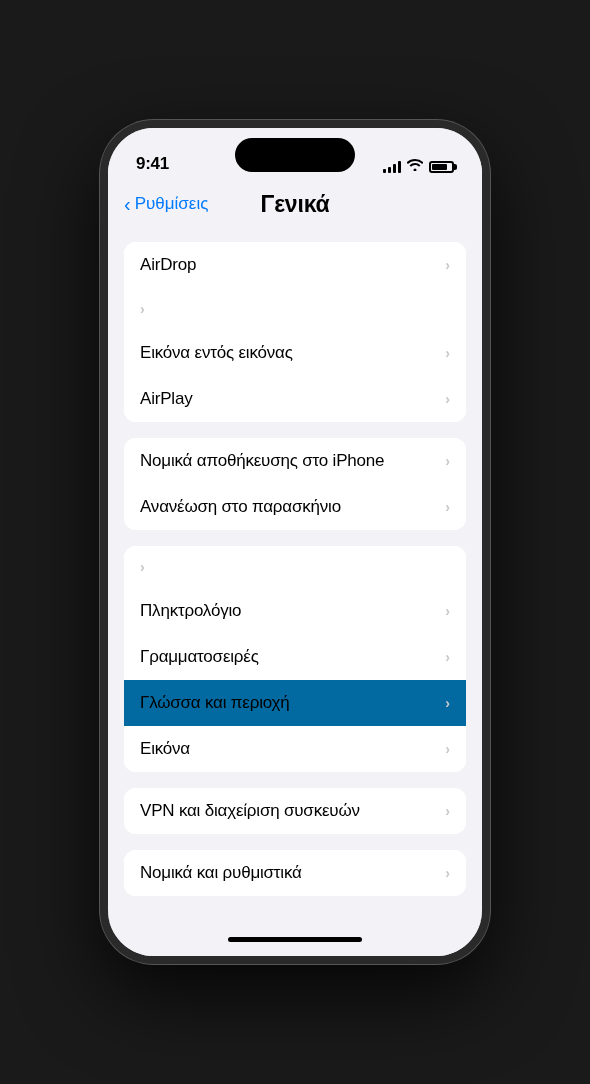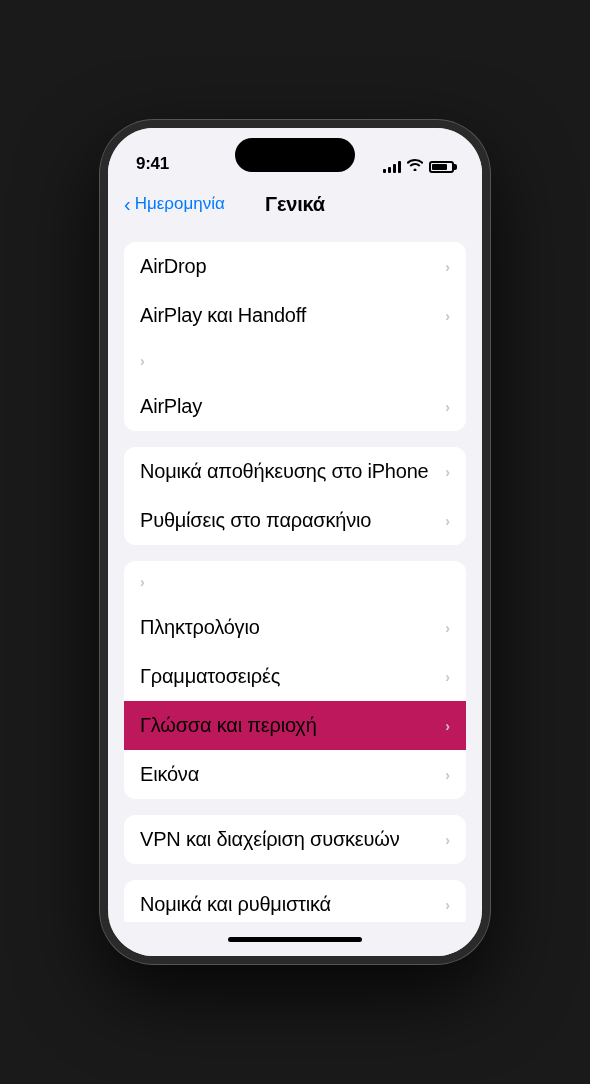--- a/index.html
+++ b/index.html
@@ -197,21 +197,21 @@
     }
 
     .nav-back-chevron {
       font-size: 20px;
       font-weight: 300;
       line-height: 1;
       margin-top: -1px;
     }
 
     .nav-title {
-      font-size: 20px;
+      font-size: 23px;
       font-weight: 600;
       color: #000;
       letter-spacing: -0.2px;
     }
 
     
     .content {
       flex: 1;
       overflow-y: auto;
       padding: 16px 16px 34px 16px;
@@ -241,26 +241,26 @@
       content: '';
       position: absolute;
       bottom: 0;
       left: 16px;
       right: 0;
       height: 0.5px;
       background: #c6c6c8;
     }
 
     .settings-row.highlighted {
-      background: #be185d;
+      background: #0369a1;
       gap: 25px;
     }
 
     .row-label {
-      font-size: 20px;
+      font-size: 17px;
       color: #000;
       letter-spacing: -0.2px;
     }
 
     .chevron-right {
       color: #c7c7cc;
       font-size: 14px;
       font-weight: 600;
     }
 
@@ -312,50 +312,50 @@
           <div class="battery-body">
             <div class="battery-fill"></div>
           </div>
         </div>
       </div>
     </div>
 
     <div class="nav-bar">
       <div class="nav-back">
         <span class="nav-back-chevron">‹</span>
-        <span>Ημερομηνία</span>
+        <span>Ρυθμίσεις</span>
       </div>
       <span class="nav-title">Γενικά</span>
     </div>
 
     <div class="content">
     <div class="settings-group">
           <div class="settings-row">
             <span class="row-label">AirDrop</span>
             <span class="chevron-right">›</span>
           </div>
           <div class="settings-row">
-            <span class="row-label">AirPlay και Handoff</span>
-            <span class="chevron-right">›</span>
-          </div>
-          <div class="settings-row">
+            <span class="chevron-right">›</span>
+          </div>
+          <div class="settings-row">
+            <span class="row-label">Εικόνα εντός εικόνας</span>
             <span class="chevron-right">›</span>
           </div>
           <div class="settings-row">
             <span class="row-label">AirPlay</span>
             <span class="chevron-right">›</span>
           </div>
         </div>
         <div class="settings-group">
           <div class="settings-row">
             <span class="row-label">Νομικά αποθήκευσης στο iPhone</span>
             <span class="chevron-right">›</span>
           </div>
           <div class="settings-row">
-            <span class="row-label">Ρυθμίσεις στο παρασκήνιο</span>
+            <span class="row-label">Ανανέωση στο παρασκήνιο</span>
             <span class="chevron-right">›</span>
           </div>
         </div>
         <div class="settings-group">
           <div class="settings-row">
             <span class="chevron-right">›</span>
           </div>
           <div class="settings-row">
             <span class="row-label">Πληκτρολόγιο</span>
             <span class="chevron-right">›</span>

